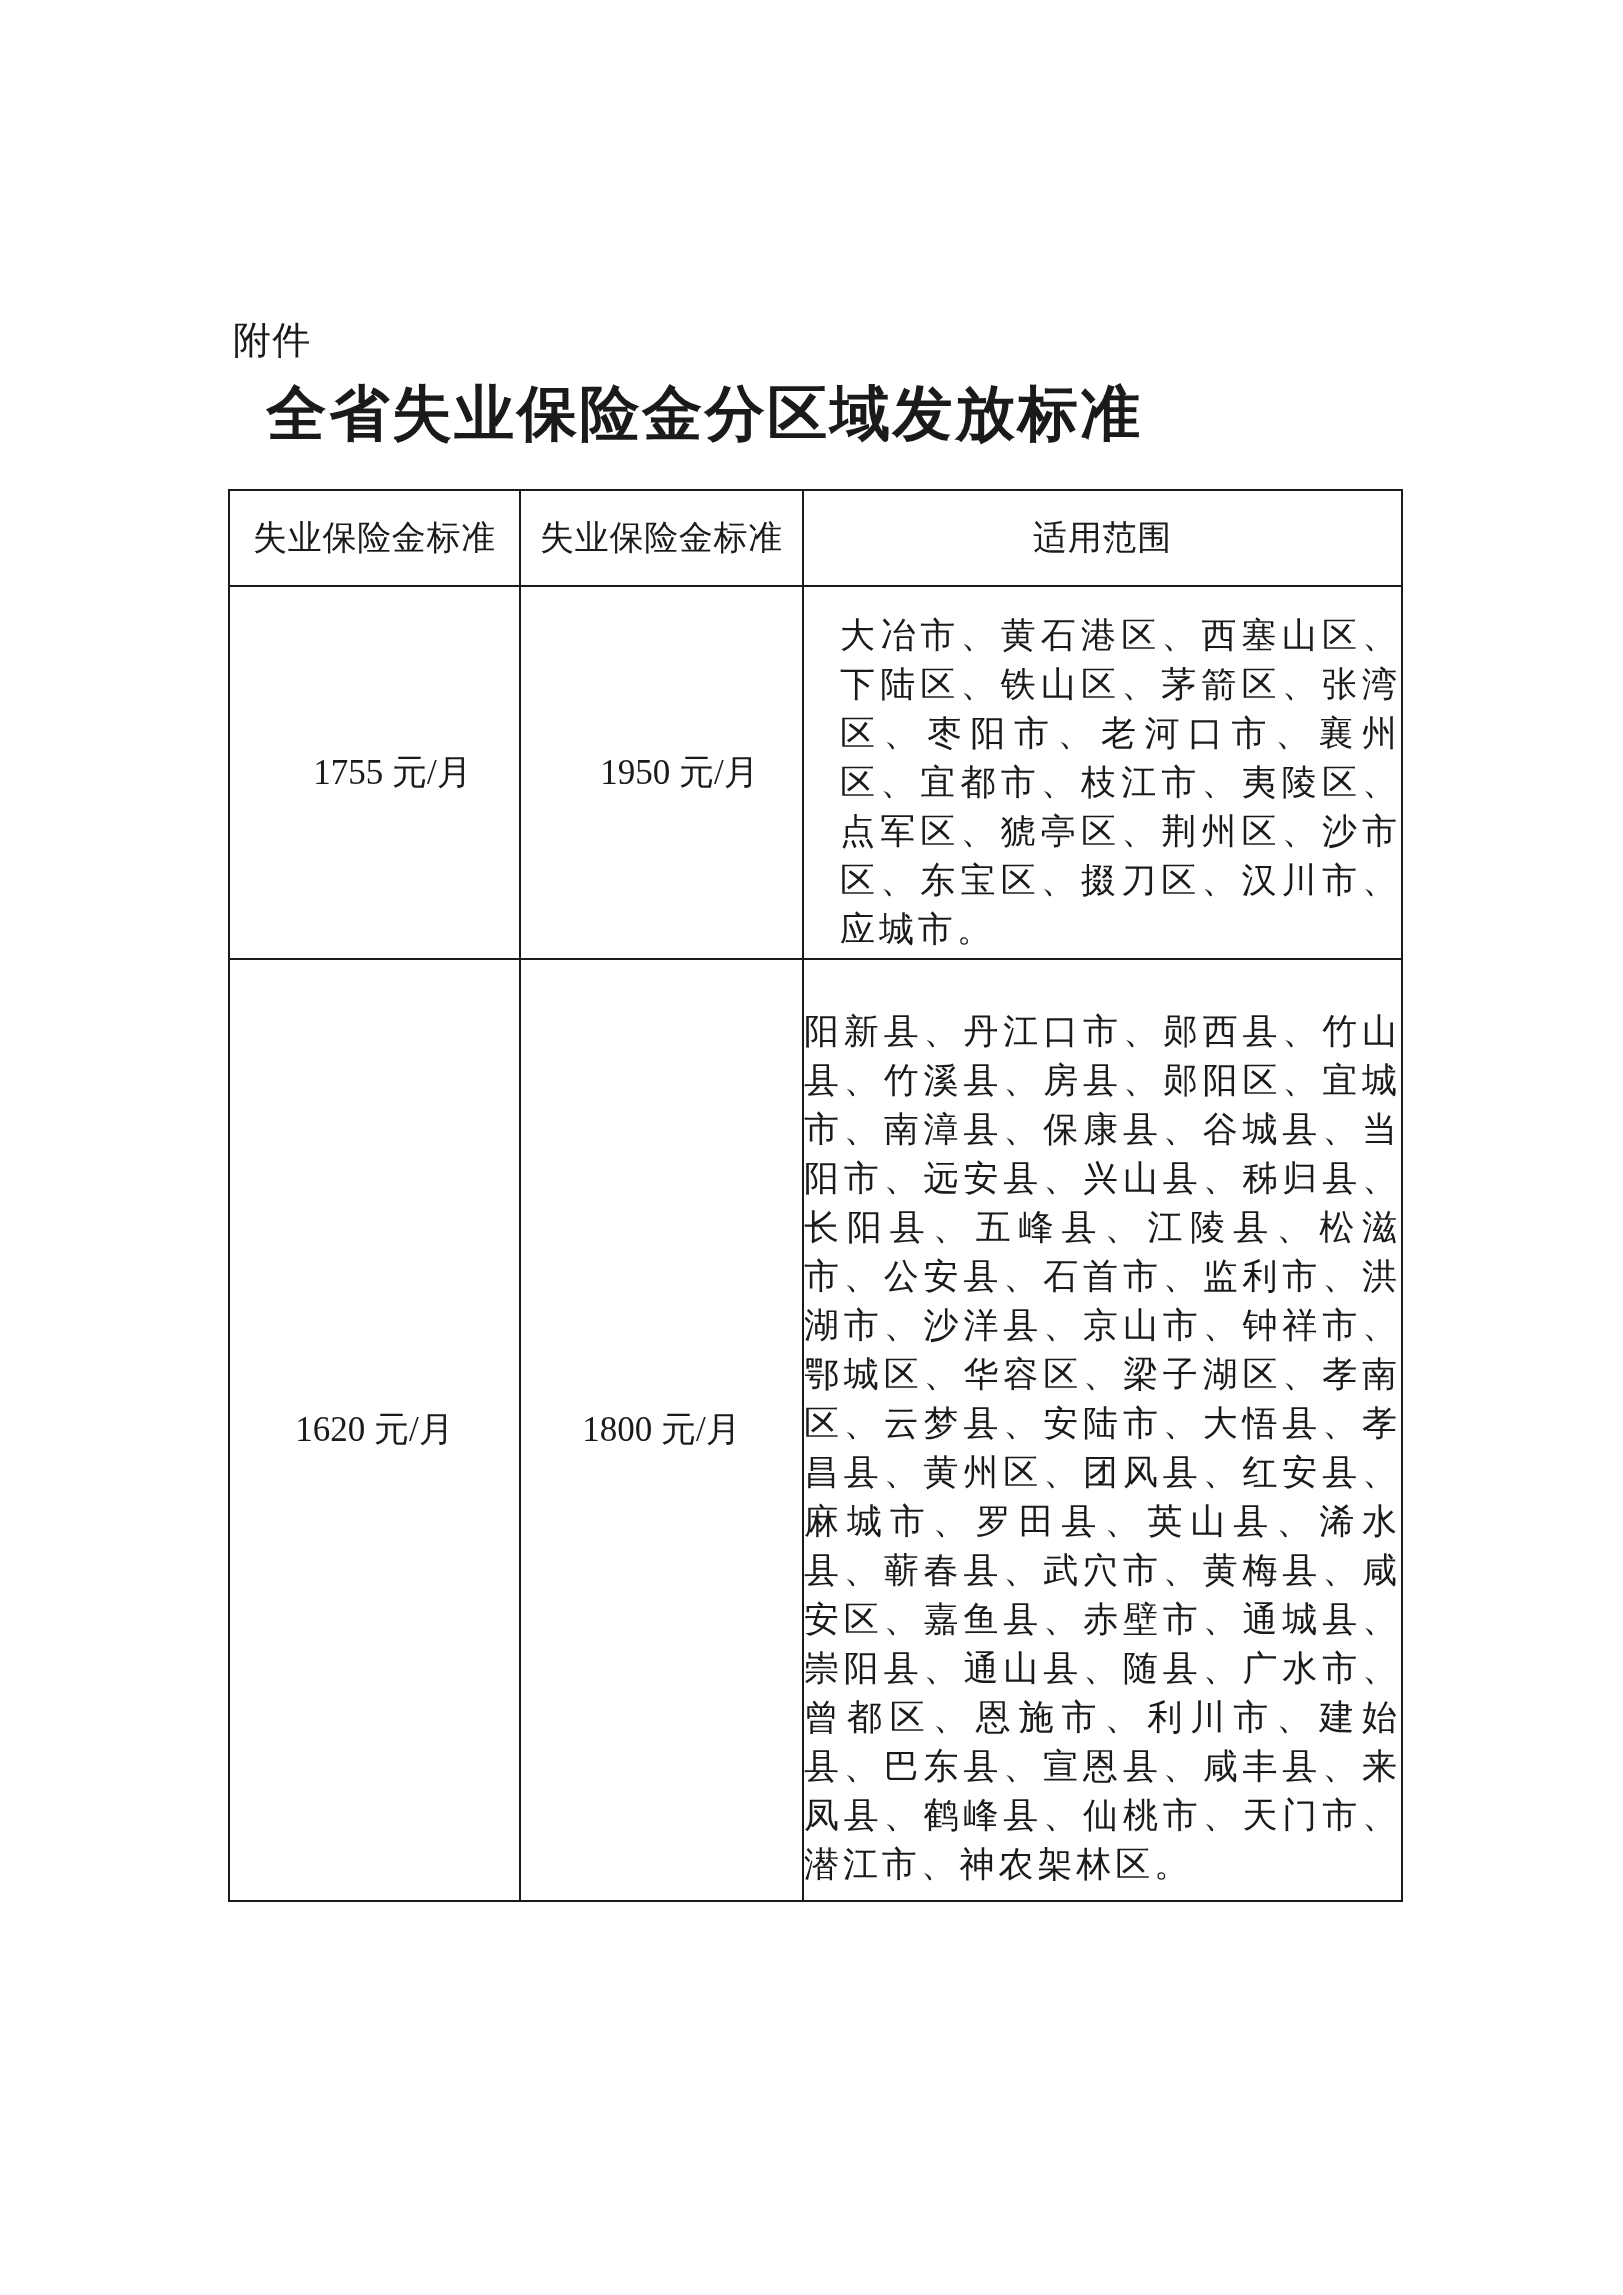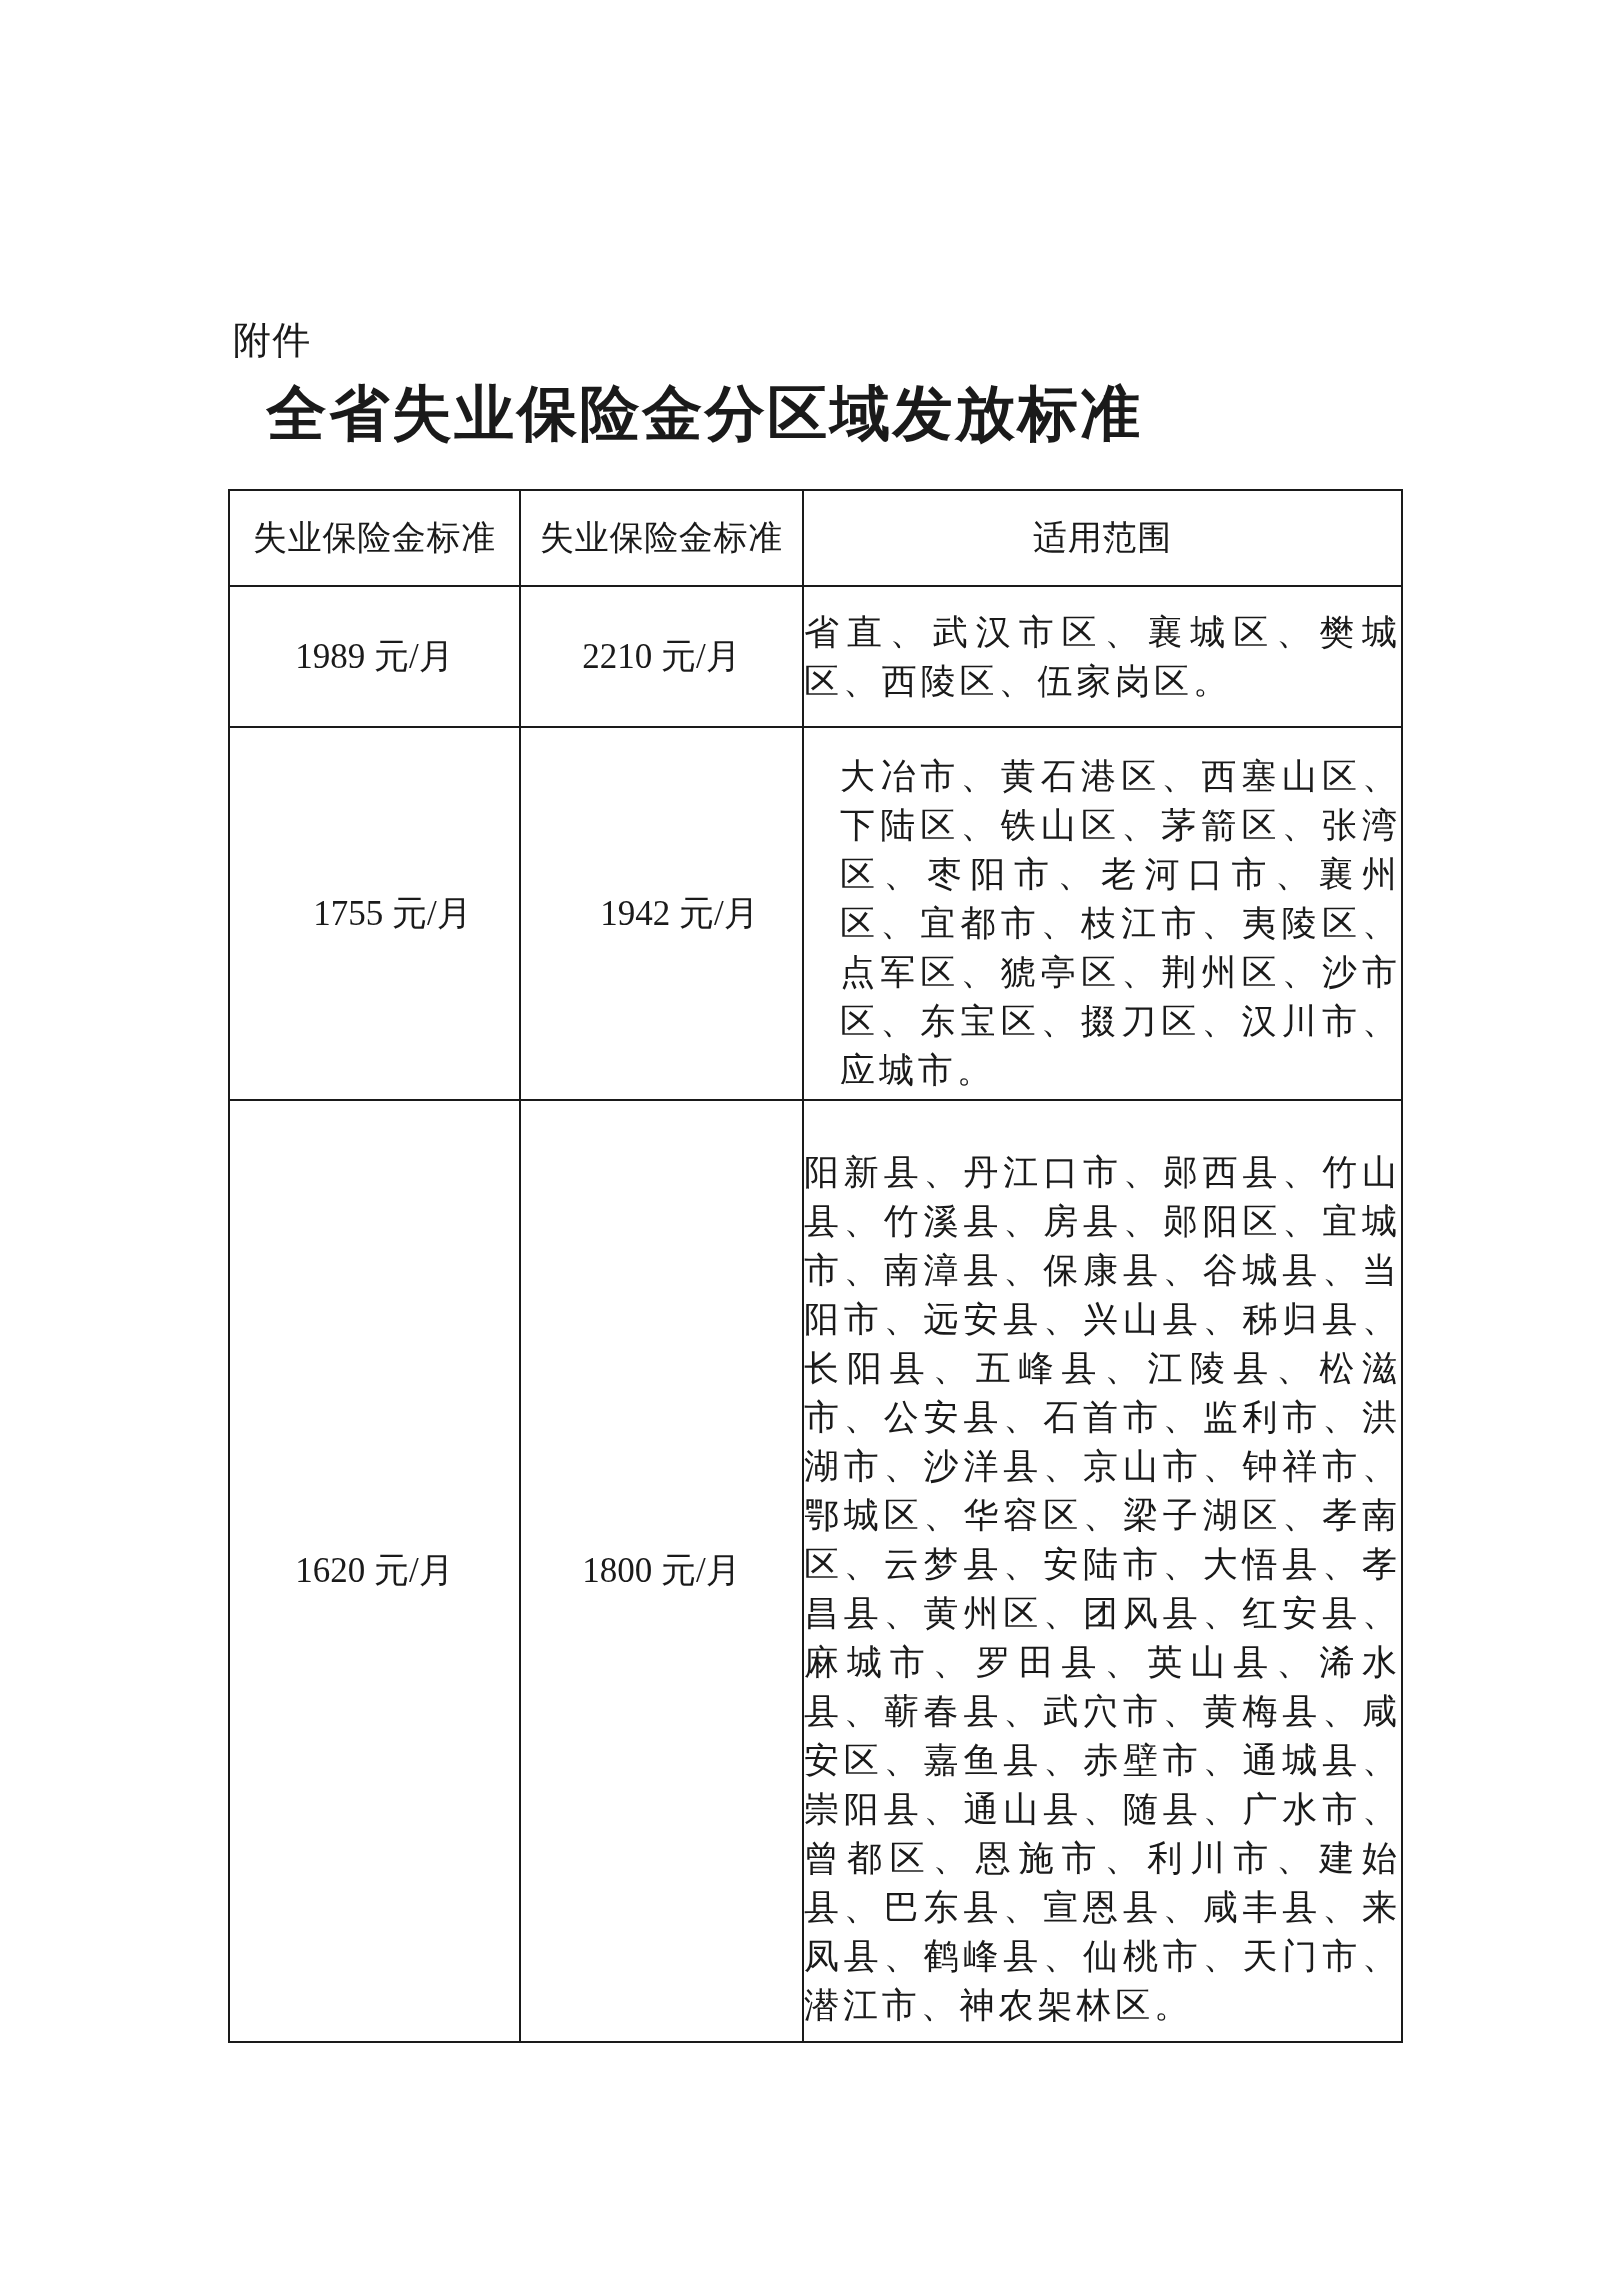--- a/index.html
+++ b/index.html
@@ -96,28 +96,23 @@
       <col class="c3">
   </colgroup>
   <thead>
     <tr>
       <th>失业保险金标准</th>
       <th>失业保险金标准</th>
       <th>适用范围</th>
     </tr>
   </thead>
   <tbody>
-    <tr class="r1">
-      <td class="amount">1989 元/月</td>
-      <td class="amount">2210 元/月</td>
-      <td class="scope">省直、武汉市区、襄城区、樊城区、西陵区、伍家岗区。</td>
-    </tr>
     <tr class="r2">
       <td class="amount">1755 元/月</td>
-      <td class="amount">1942 元/月</td>
+      <td class="amount">1950 元/月</td>
       <td class="scope top-pad">大冶市、黄石港区、西塞山区、下陆区、铁山区、茅箭区、张湾区、枣阳市、老河口市、襄州区、宜都市、枝江市、夷陵区、点军区、猇亭区、荆州区、沙市区、东宝区、掇刀区、汉川市、应城市。</td>
     </tr>
     <tr class="r3">
       <td class="amount">1620 元/月</td>
       <td class="amount">1800 元/月</td>
       <td class="scope top-pad-2">阳新县、丹江口市、郧西县、竹山县、竹溪县、房县、郧阳区、宜城市、南漳县、保康县、谷城县、当阳市、远安县、兴山县、秭归县、长阳县、五峰县、江陵县、松滋市、公安县、石首市、监利市、洪湖市、沙洋县、京山市、钟祥市、鄂城区、华容区、梁子湖区、孝南区、云梦县、安陆市、大悟县、孝昌县、黄州区、团风县、红安县、麻城市、罗田县、英山县、浠水县、蕲春县、武穴市、黄梅县、咸安区、嘉鱼县、赤壁市、通城县、崇阳县、通山县、随县、广水市、曾都区、恩施市、利川市、建始县、巴东县、宣恩县、咸丰县、来凤县、鹤峰县、仙桃市、天门市、潜江市、神农架林区。</td>
     </tr>
   </tbody>
 </table>
 

